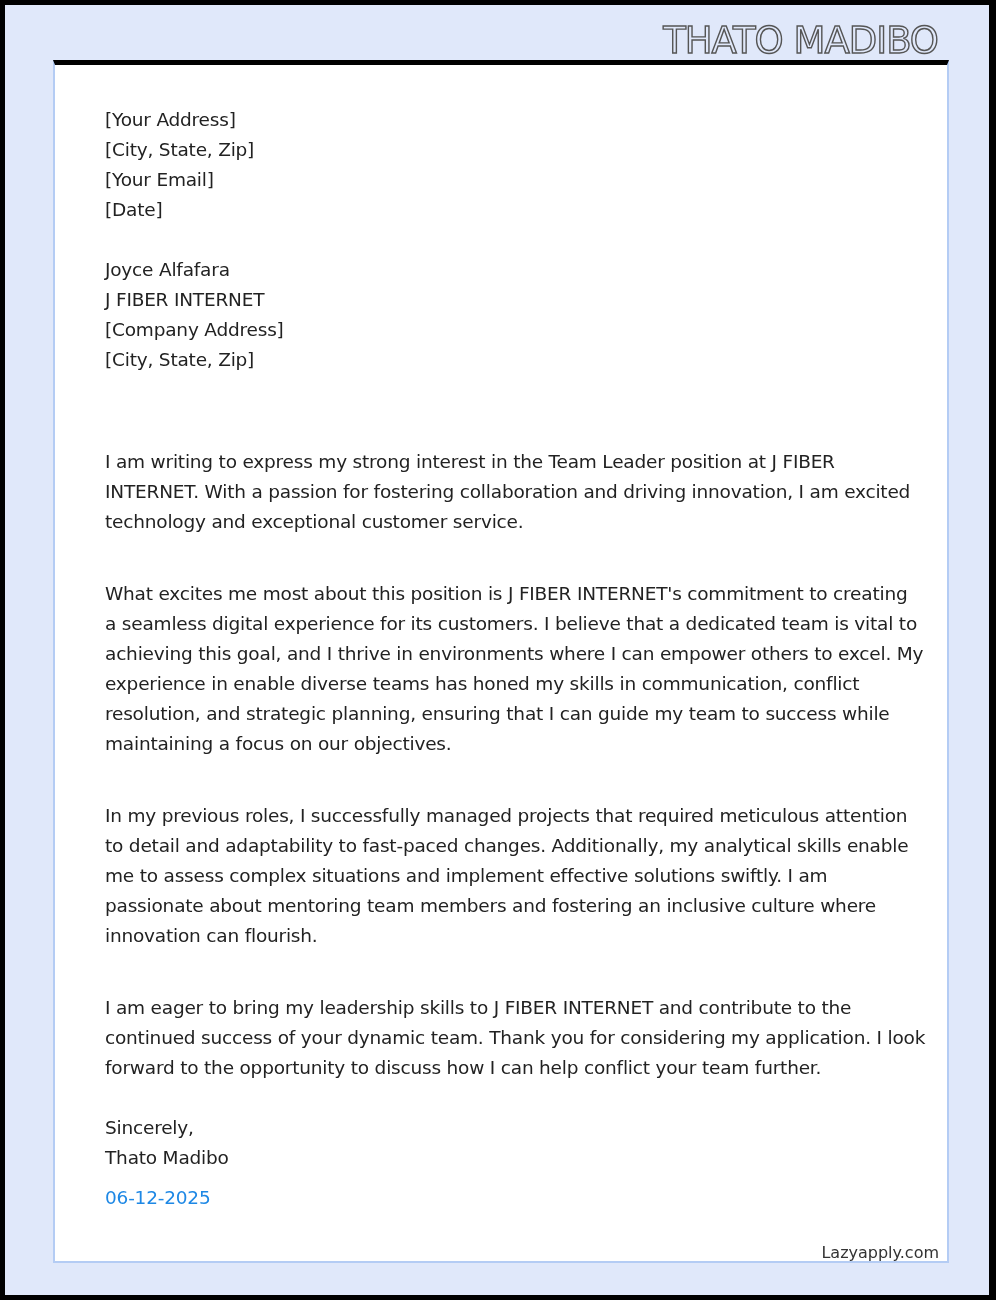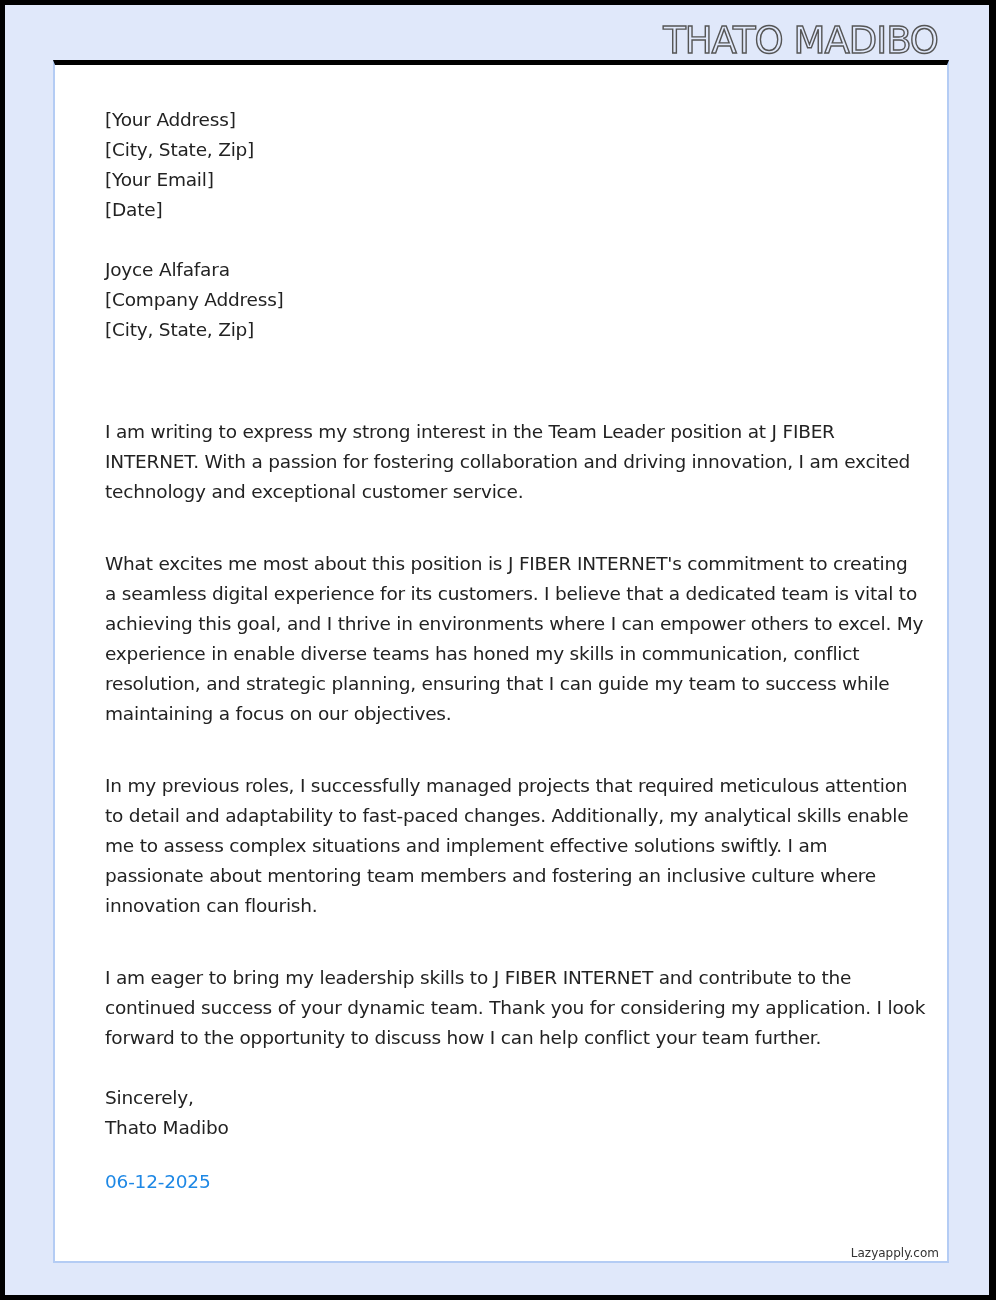--- a/index.html
+++ b/index.html
@@ -50,27 +50,27 @@
       font-size: 18.5px;
       line-height: 30px;
       color: #222;
       letter-spacing: -0.2px;
     }
     .line { display: block; white-space: nowrap; }
     .gap { height: 30px; }
     .para { display: block; margin-top: 12px; }
     .date-line {
       color: #1e88e5;
-      margin-top: 24px;
+      margin-top: 10px;
     }
     .footer-brand {
       position: absolute;
       right: 8px;
       bottom: 0px;
-      font-size: 12px;
+      font-size: 16px;
       color: #333;
       line-height: 16px;
     }
   </style>
 </head>
 <body>
 
 <div class="frame">
   <div class="header-name">THATO MADIBO</div>
 
@@ -81,20 +81,21 @@
         <span class="line">[Your Address]</span>
         <span class="line">[City, State, Zip]</span>
         <span class="line">[Your Email]</span>
         <span class="line">[Date]</span>
       </div>
 
       <div class="gap"></div>
 
       <div>
         <span class="line">Joyce Alfafara</span>
+        <span class="line">J FIBER INTERNET</span>
         <span class="line">[Company Address]</span>
         <span class="line">[City, State, Zip]</span>
       </div>
 
       <div class="gap"></div>
 
 
       <div class="gap"></div>
 
       <div class="para">

